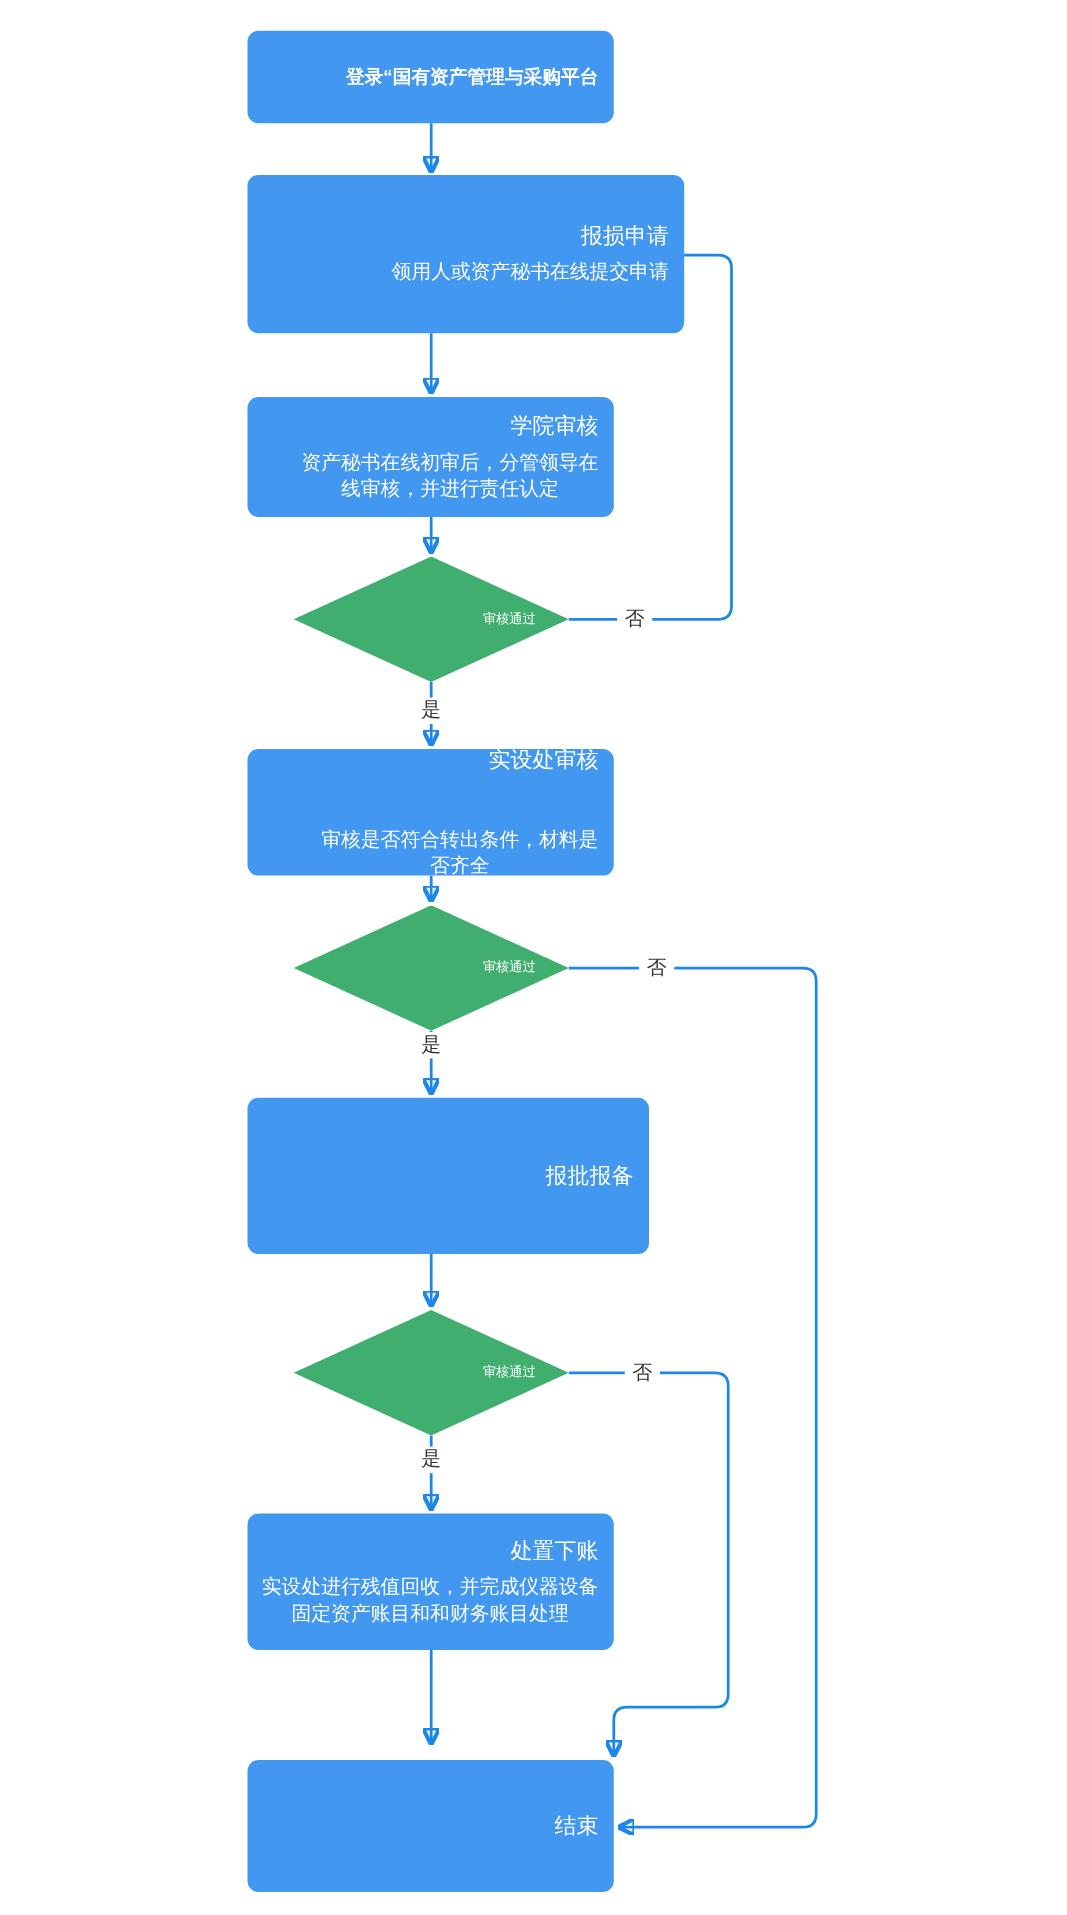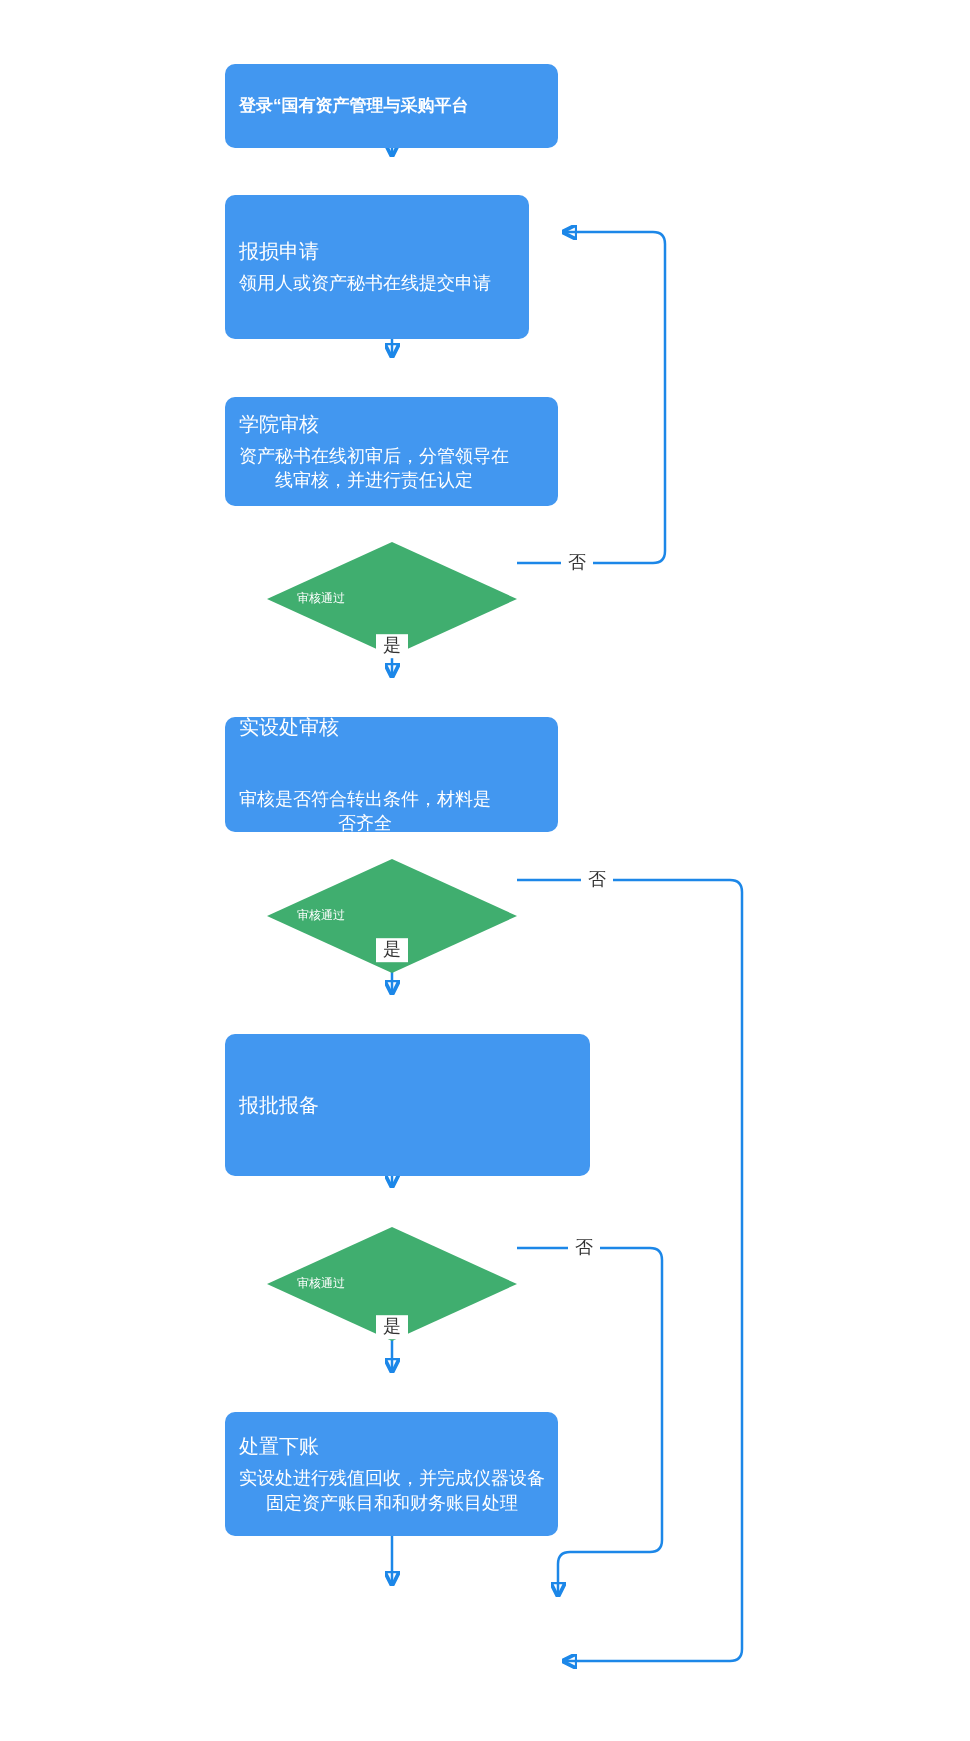--- a/index.html
+++ b/index.html
@@ -13,22 +13,22 @@
   html,body{margin:0;padding:0;background:var(--page-bg);}
   body{font-family:"Liberation Sans","DejaVu Sans",sans-serif;}
   .canvas{
     position:relative;width:970px;height:1741px;margin:0 auto;
     background:var(--page-bg);overflow:hidden;
   }
   .connectors{position:absolute;left:0;top:0;width:970px;height:1741px;z-index:1;}
   .connectors path{fill:none;stroke:var(--connector);stroke-width:2.5px;}
   .node{
     position:absolute;z-index:2;display:flex;flex-direction:column;
-    align-items:flex-start;justify-content:center;text-align:center;
-    color:var(--shape-text);box-sizing:border-box;margin-top:36px;
+    align-items:flex-end;justify-content:center;text-align:center;
+    color:var(--shape-text);box-sizing:border-box;
   }
   .process{background:var(--process-fill);border-radius:10px;padding:6px 14px;}
   .decision{
     background:var(--decision-fill);
     clip-path:polygon(50% 0,100% 50%,50% 100%,0 50%);
     padding:0 30px;
   }
   .node-title{font-size:20px;line-height:1.3;}
   .node-title-sm{font-size:17px;font-weight:700;line-height:1.3;}
   .node-sub{font-size:18px;line-height:1.35;margin-top:7px;}
@@ -62,21 +62,21 @@
     <path d="M392 1500 V1584" marker-end="url(#ah)"></path>
     <path d="M517 563 H653 Q665 563 665 551 V244 Q665 232 653 232 H564" marker-end="url(#ah)"></path>
     <path d="M517 880 H730 Q742 880 742 892 V1649 Q742 1661 730 1661 H564" marker-end="url(#ah)"></path>
     <path d="M517 1248 H650 Q662 1248 662 1260 V1540 Q662 1552 650 1552 H570 Q558 1552 558 1564 V1595" marker-end="url(#ah)"></path>
   </svg>
 
   <div class="node process" style="left:225px;top:28px;width:333px;height:84px;">
     <div class="node-title-sm">登录“国有资产管理与采购平台</div>
   </div>
 
-  <div class="node process" style="left:225px;top:159px;width:304px;height:144px;">
+  <div class="node process" style="left:225px;top:159px;width:397px;height:144px;">
     <div class="node-title">报损申请</div>
     <div class="node-sub">
       <div>领用人或资产秘书在线提交申请</div>
     </div>
   </div>
 
   <div class="node process" style="left:225px;top:361px;width:333px;height:109px;">
     <div class="node-title">学院审核</div>
     <div class="node-sub">
       <div>资产秘书在线初审后，分管领导在</div>
@@ -109,20 +109,23 @@
   </div>
 
   <div class="node process" style="left:225px;top:1376px;width:333px;height:124px;">
     <div class="node-title">处置下账</div>
     <div class="node-sub">
       <div>实设处进行残值回收，并完成仪器设备</div>
       <div>固定资产账目和和财务账目处理</div>
     </div>
   </div>
 
+  <div class="node process" style="left:225px;top:1600px;width:333px;height:120px;">
+    <div class="node-title">结束</div>
+  </div>
 
   <span class="branch-label" style="left:392px;top:646px;">是</span>
   <span class="branch-label" style="left:392px;top:950px;">是</span>
   <span class="branch-label" style="left:392px;top:1327px;">是</span>
 
   <span class="branch-label" style="left:577px;top:563px;">否</span>
   <span class="branch-label" style="left:597px;top:880px;">否</span>
   <span class="branch-label" style="left:584px;top:1248px;">否</span>
 
 </div>

